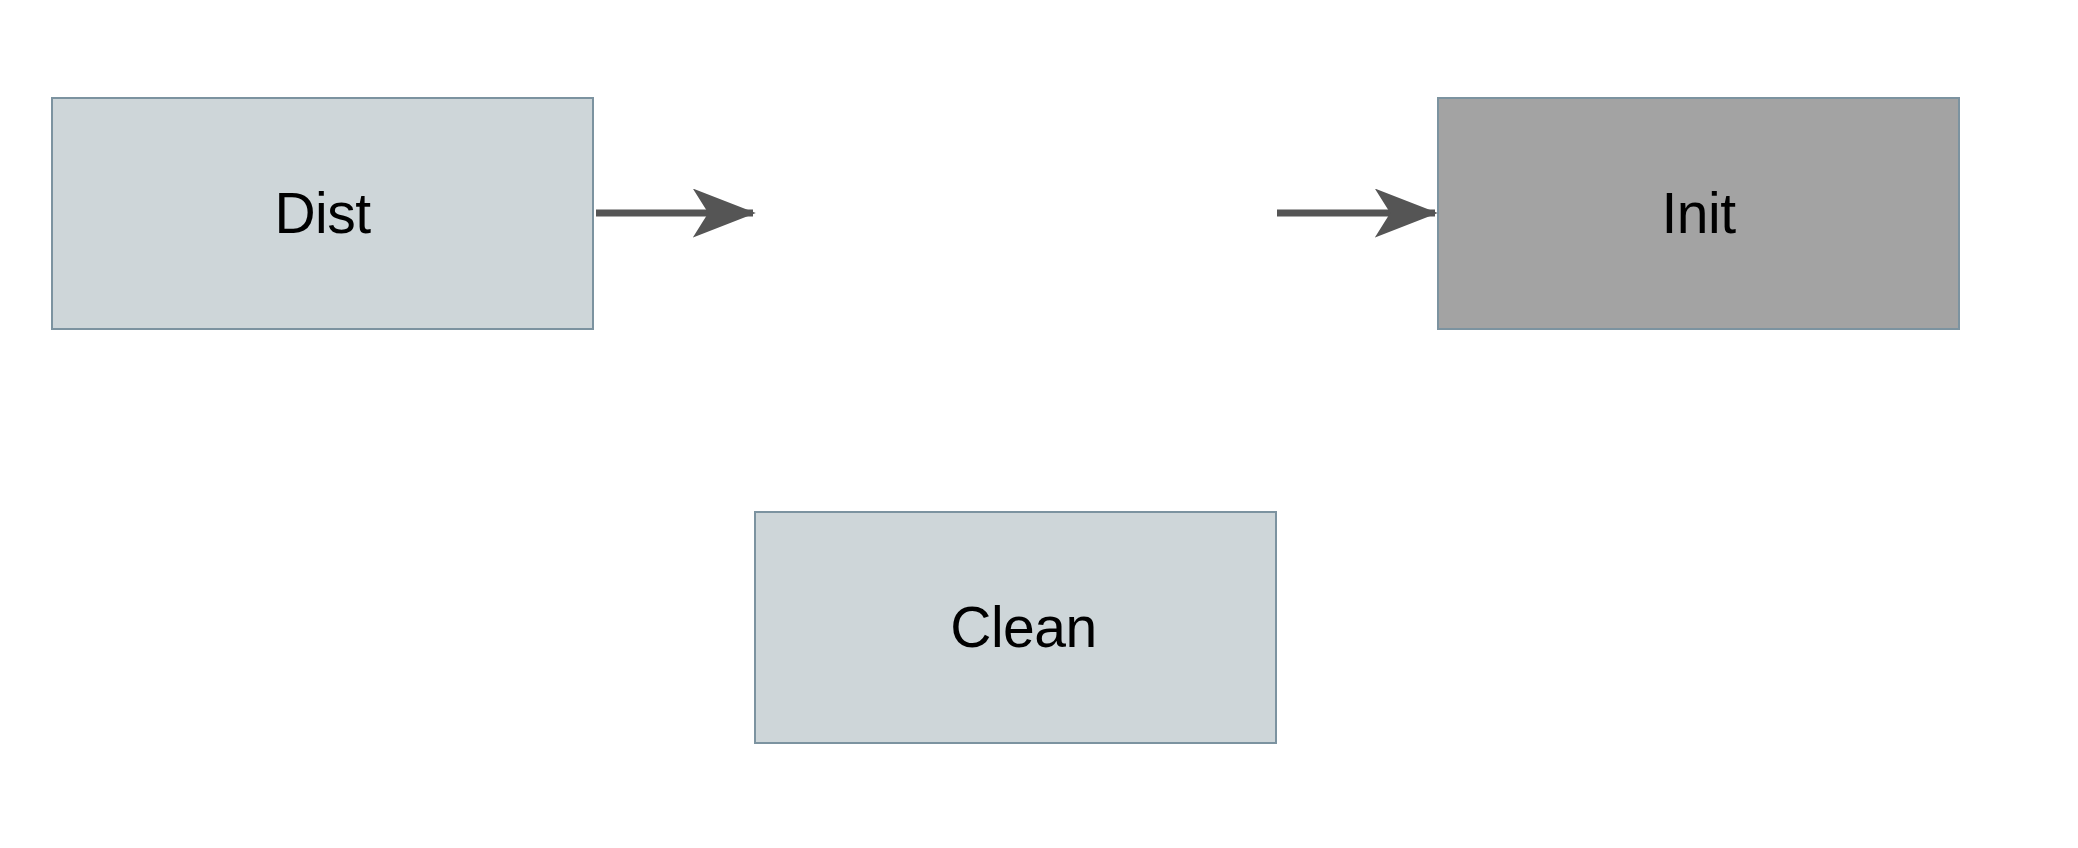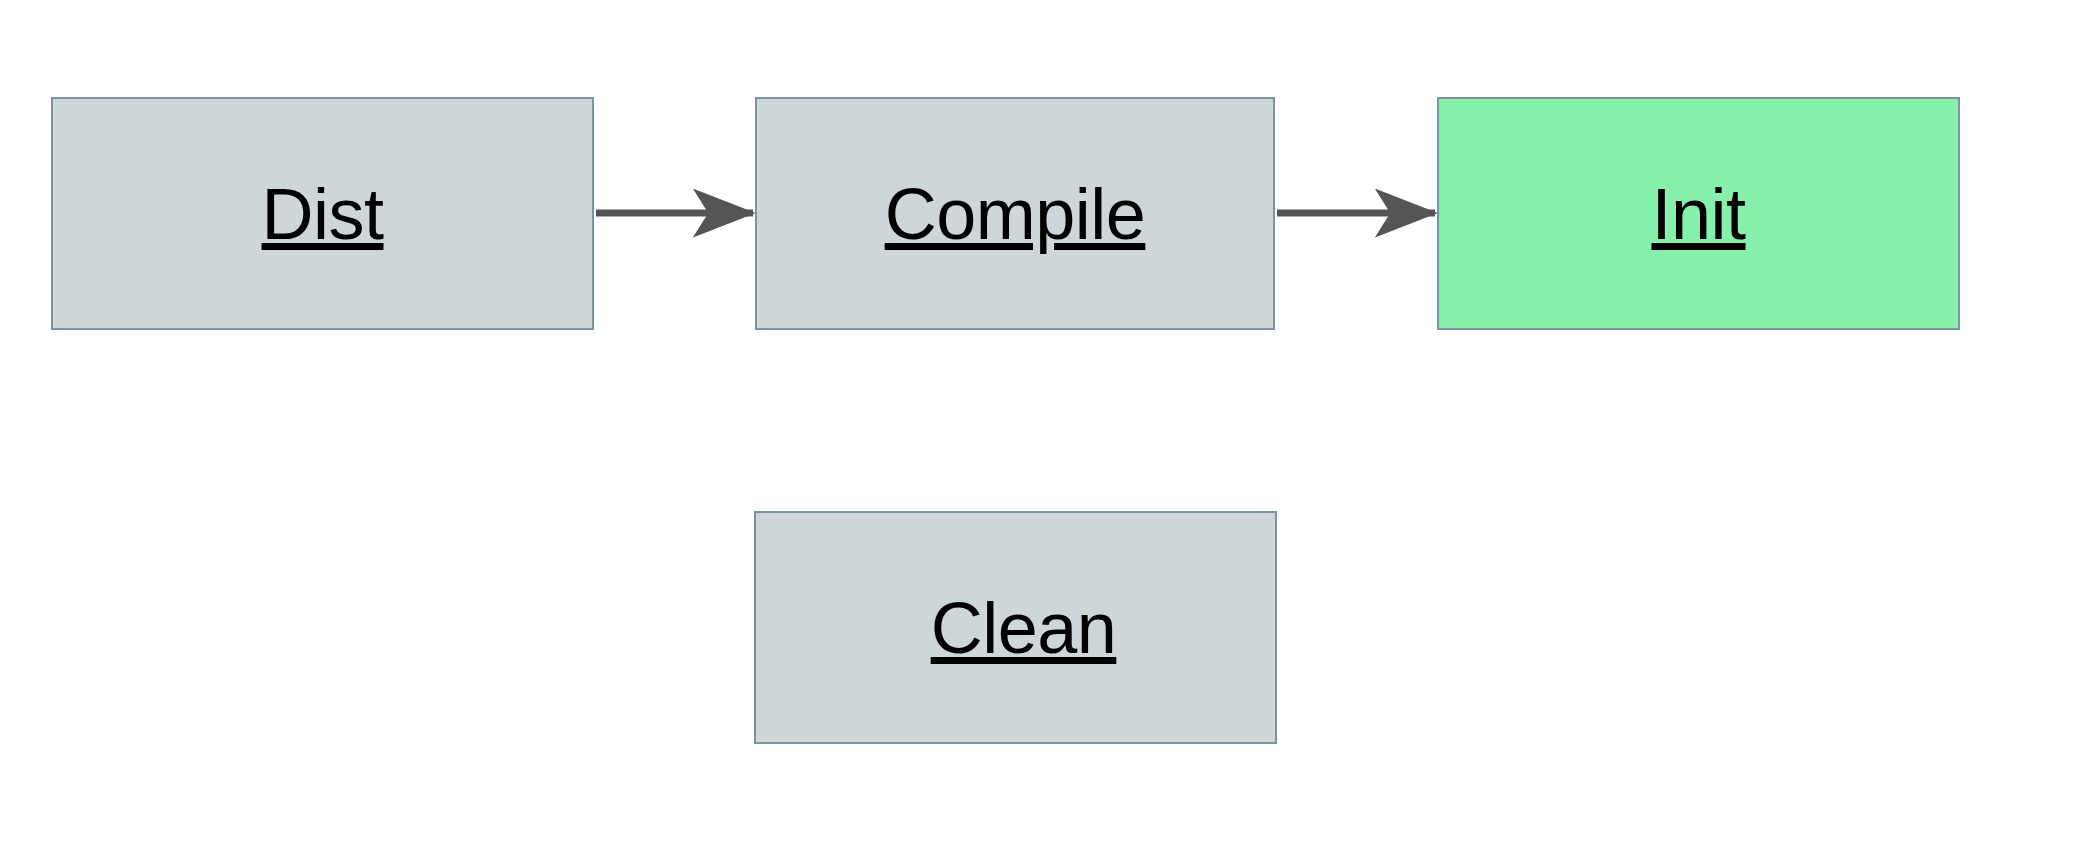--- a/index.html
+++ b/index.html
@@ -18,28 +18,27 @@
   .node {
     position: absolute;
     box-sizing: border-box;
     background: #ced6d9;
     border: 2px solid #7c93a0;
     display: flex;
     align-items: center;
     justify-content: center;
   }
   .node-label {
-    font-size: 72px;
+    font-size: 57px;
     font-weight: 400;
     color: #000000;
     line-height: 1;
     letter-spacing: -0.5px;
     white-space: nowrap;
     user-select: none;
-    text-decoration: underline;
   }
   .edge-layer {
     position: absolute;
     left: 0;
     top: 0;
     width: 2078px;
     height: 848px;
     pointer-events: none;
   }
 </style>
@@ -55,25 +54,22 @@
       </marker>
     </defs>
     <line class="edge" stroke="#555555" stroke-width="7" marker-end="url(#arrowhead)" x1="596" y1="213" x2="753" y2="213"></line>
     <line class="edge" stroke="#555555" stroke-width="7" marker-end="url(#arrowhead)" x1="1277" y1="213" x2="1435" y2="213"></line>
   </svg>
 
   <div class="node" style="left: 51px; top: 97px; width: 543px; height: 233px; background: rgb(206, 214, 217); border-color: rgb(124, 147, 160);">
     <span class="node-label" style="color: rgb(0, 0, 0);">Dist</span>
   </div>
 
-  <div class="node" style="left: 755px; top: 97px; width: 520px; height: 233px; background: rgb(206, 214, 217); border-color: rgb(124, 147, 160);">
-    <span class="node-label" style="color: rgb(0, 0, 0);">Compile</span>
-  </div>
 
-  <div class="node" style="left: 1437px; top: 97px; width: 523px; height: 233px; background: #86efac; border-color: rgb(124, 147, 160);">
+  <div class="node" style="left: 1437px; top: 97px; width: 523px; height: 233px; background: #a3a3a3; border-color: rgb(124, 147, 160);">
     <span class="node-label" style="color: rgb(0, 0, 0);">Init</span>
   </div>
 
   <div class="node" style="left: 754px; top: 511px; width: 523px; height: 233px; background: rgb(206, 214, 217); border-color: rgb(124, 147, 160);">
     <span class="node-label" style="color: rgb(0, 0, 0); margin-left: 16px;">Clean</span>
   </div>
 
 </div>
 
 </body></html>

